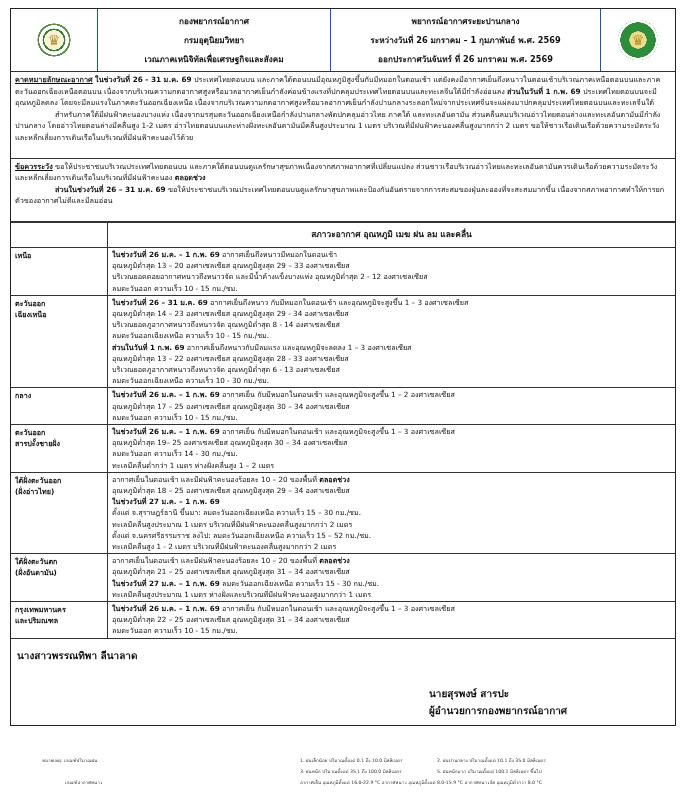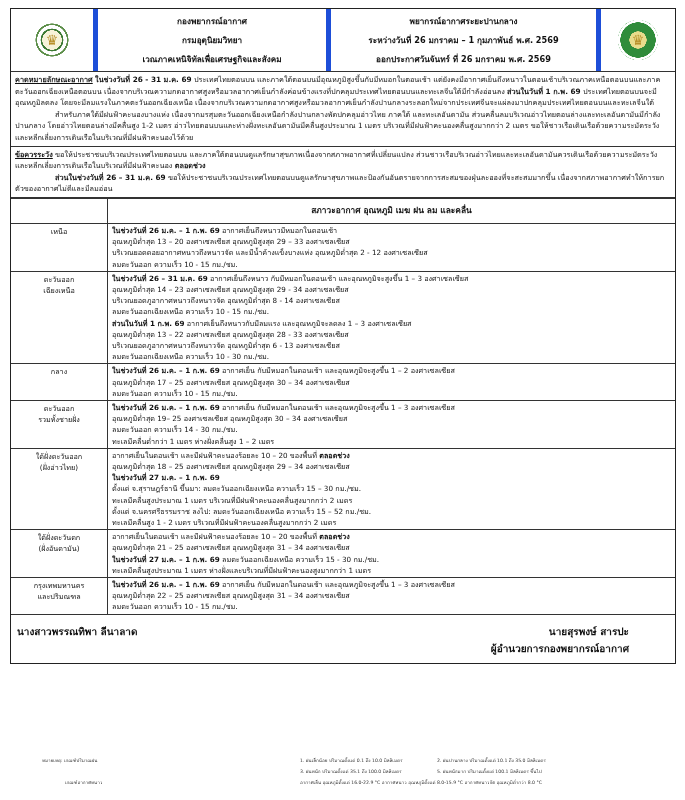--- a/index.html
+++ b/index.html
@@ -1,44 +1,44 @@
 <!DOCTYPE html>
 <html><head>
 <meta charset="utf-8">
 <style>
   html, body { margin: 0; padding: 0; background: #ffffff; }
   body { width: 685px; height: 800px; overflow: hidden; font-family: "DejaVu Sans", "Liberation Sans", sans-serif; color: #111; }
   .page { position: absolute; left: 10px; top: 8px; width: 666px; }
   .frame { border: 1.5px solid #222; box-sizing: border-box; }
   .header { display: flex; height: 62px; border-bottom: 1px solid #333; }
-  .hcell { display: flex; flex-direction: column; justify-content: center; align-items: center; border-right: 5px solid #1d4ed8; box-sizing: border-box; }
+  .hcell { display: flex; flex-direction: column; justify-content: center; align-items: center; border-right: 1px solid #1d4ed8; box-sizing: border-box; }
   .hcell:last-child { border-right: none; }
   .logo-cell { width: 87px; }
   .org-cell { width: 233px; }
   .title-cell { width: 270px; }
   .logo-r-cell { flex: 1; }
   .hline { font-size: 8.2px; font-weight: bold; line-height: 19px; white-space: nowrap; }
   .logo { width: 40px; height: 40px; border-radius: 50%; position: relative; }
   .logo.left { background: radial-gradient(circle, #f6f2d8 0 34%, #3c7a34 35% 40%, #fff 41% 52%, #5d8f4a 53% 58%, #fff 59%); }
   .logo.right { background: radial-gradient(circle, #e9dc8c 0 30%, #2f8c3a 31% 62%, #fff 63% 70%, #3d9a45 71%); }
   .logo span { position: absolute; left: 50%; top: 50%; transform: translate(-50%,-52%); font-size: 14px; color: #b8902a; }
-  .section { padding: 2px 4px 2px 4px; border-bottom: 1px solid #333; font-size: 7.3px; line-height: 11.6px; }
+  .section { padding: 2px 4px 14px 4px; border-bottom: 1px solid #333; font-size: 7.3px; line-height: 11.6px; }
   .section p { margin: 0; }
   .indent { text-indent: 40px; }
   .ul { text-decoration: underline; font-weight: bold; }
   b { font-weight: bold; }
   table.wx { width: 100%; border-collapse: collapse; font-size: 7.2px; }
   table.wx td { border: 1px solid #333; vertical-align: top; padding: 1px 4px; line-height: 11.2px; }
   table.wx tr td:first-child { border-left: none; }
   table.wx tr td:last-child { border-right: none; margin-top: 25px; }
-  .region { width: 88px; text-align: center; font-weight: normal; padding-top: 2px !important; }
+  .region { width: 88px; text-align: left; font-weight: bold; padding-top: 2px !important; }
   .thead-cell { text-align: center; font-weight: bold; font-size: 8.4px; height: 22px; vertical-align: middle !important; }
   .line { display: block; white-space: nowrap; }
   .sign { display: flex; justify-content: space-between; padding: 8px 6px 6px 6px; font-size: 10px; font-weight: bold; line-height: 17px; }
-  .sign .right { text-align: right; width: 200px; margin-right: 40px; }
+  .sign .right { text-align: left; width: 200px; margin-right: 40px; margin-top: 38px; }
   .notes { position: absolute; left: 0; top: 0; font-size: 4.6px; color: #333; }
   .note-l { position: absolute; white-space: nowrap; }
 </style>
 </head>
 <body>
 
 <div class="page">
   <div class="frame">
 
     <div class="header">
@@ -122,21 +122,21 @@
             </td>
             <td>
               <span class="line"><b>ในช่วงวันที่ 26 ม.ค. – 1 ก.พ. 69</b><span> อากาศเย็น กับมีหมอกในตอนเช้า และอุณหภูมิจะสูงขึ้น 1 – 2 องศาเซลเซียส</span></span>
               <span class="line"><b></b><span>อุณหภูมิต่ำสุด 17 – 25 องศาเซลเซียส อุณหภูมิสูงสุด 30 – 34 องศาเซลเซียส</span></span>
               <span class="line"><b></b><span>ลมตะวันออก ความเร็ว 10 - 15 กม./ชม.</span></span>
             </td>
           </tr>
           <tr>
             <td class="region">
               <span class="line">ตะวันออก</span>
-              <span class="line">รวมทั้งชายฝั่ง</span>
+              <span class="line">สารปะั้งชายฝั่ง</span>
             </td>
             <td>
               <span class="line"><b>ในช่วงวันที่ 26 ม.ค. – 1 ก.พ. 69</b><span> อากาศเย็น กับมีหมอกในตอนเช้า และอุณหภูมิจะสูงขึ้น 1 – 3 องศาเซลเซียส</span></span>
               <span class="line"><b></b><span>อุณหภูมิต่ำสุด 19– 25 องศาเซลเซียส อุณหภูมิสูงสุด 30 – 34 องศาเซลเซียส</span></span>
               <span class="line"><b></b><span>ลมตะวันออก ความเร็ว 14 - 30 กม./ชม.</span></span>
               <span class="line"><b></b><span>ทะเลมีคลื่นต่ำกว่า 1 เมตร ห่างฝั่งคลื่นสูง 1 – 2 เมตร</span></span>
             </td>
           </tr>
           <tr>
             <td class="region">

